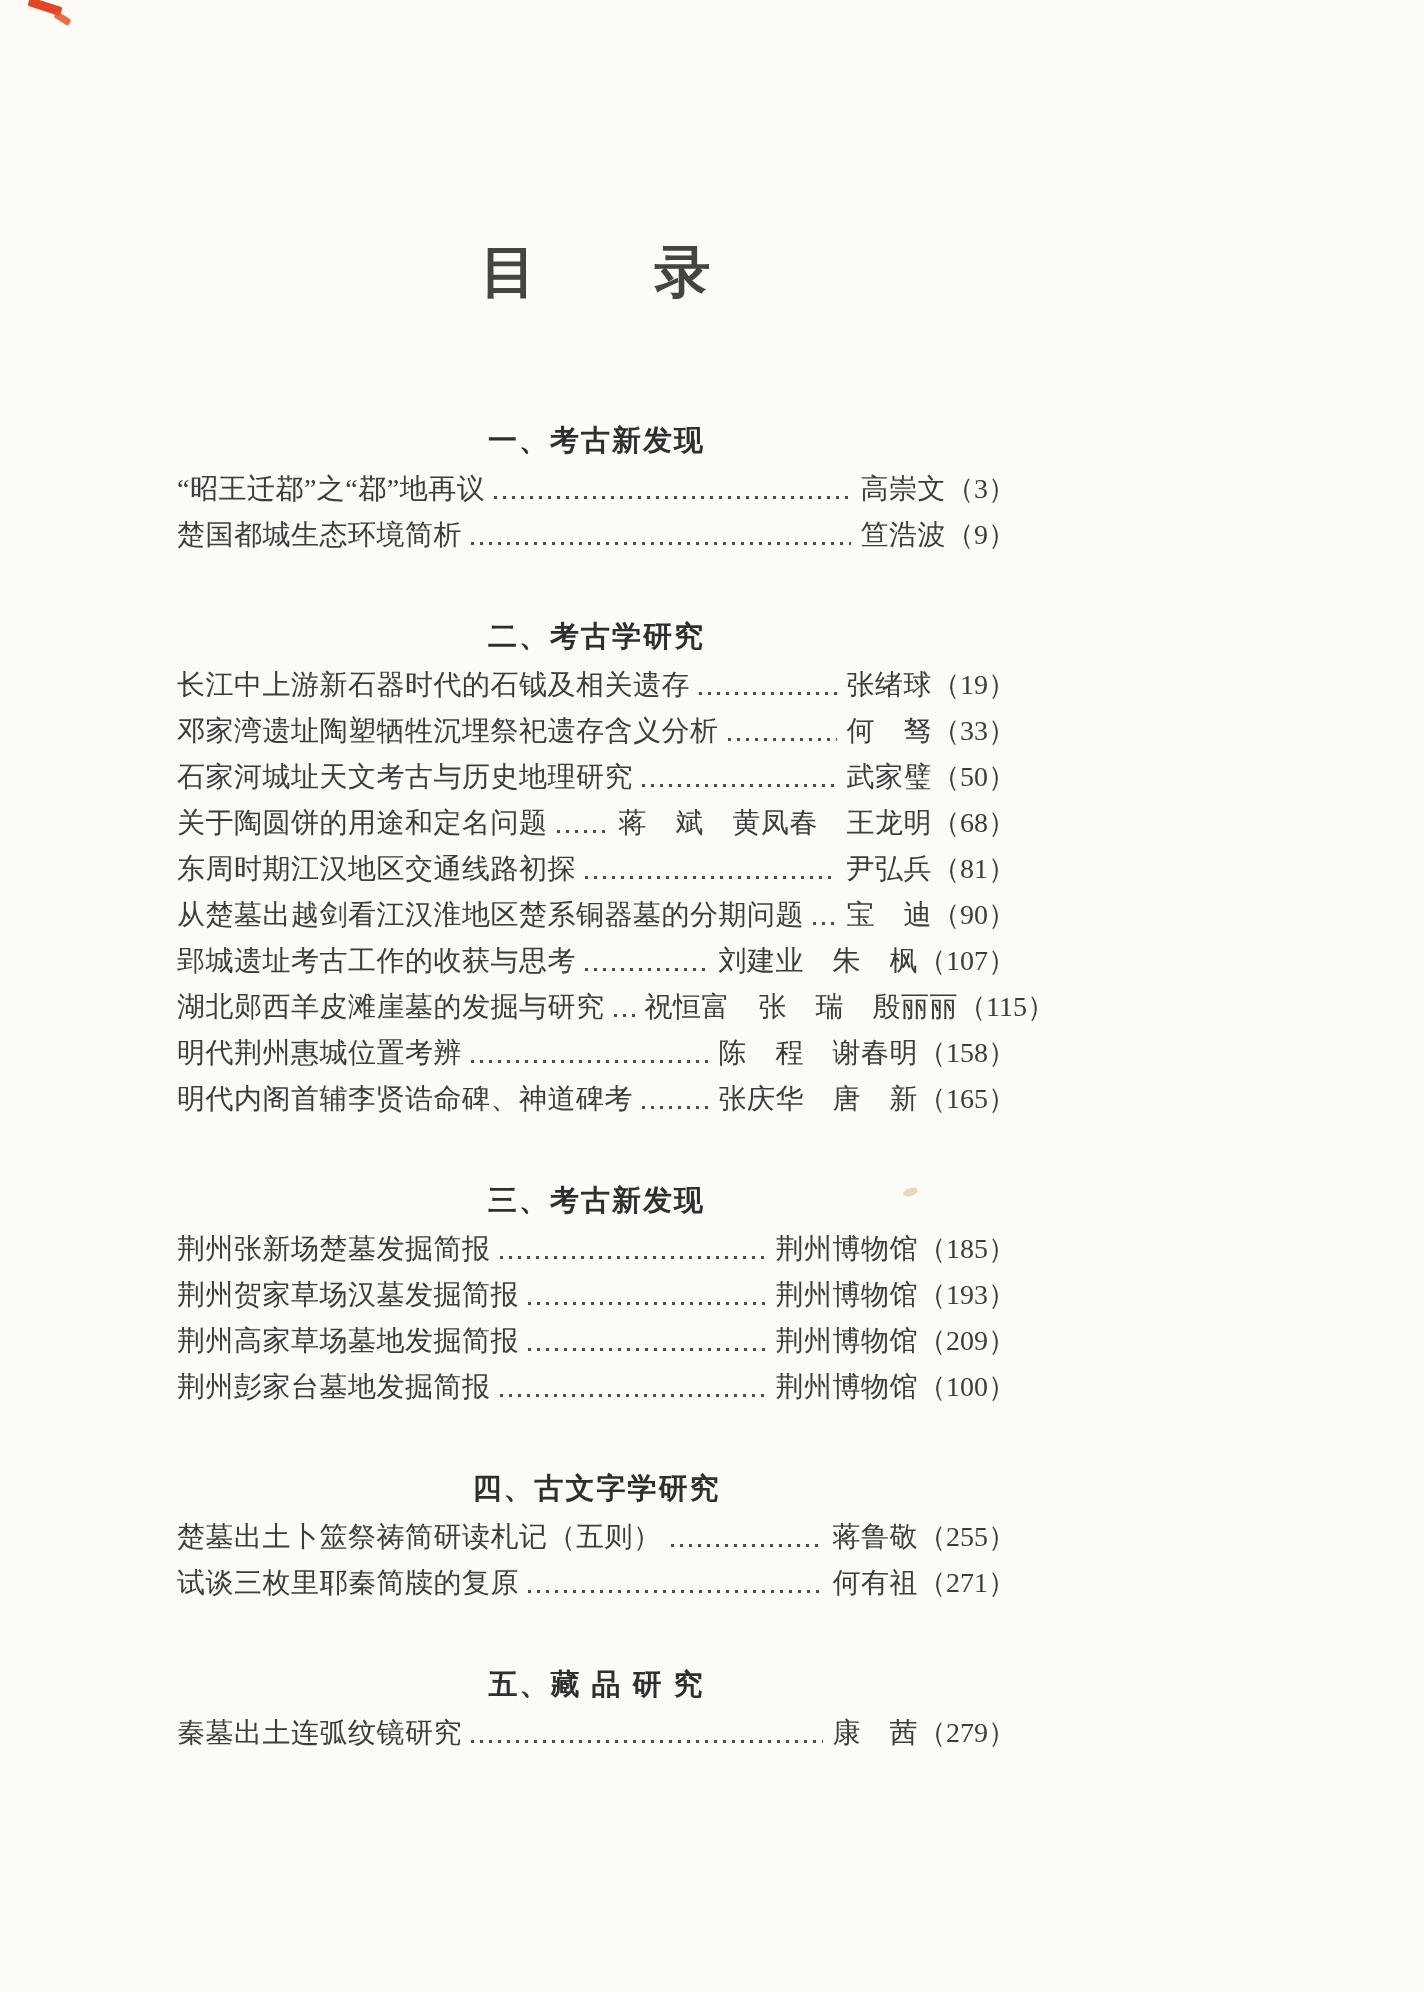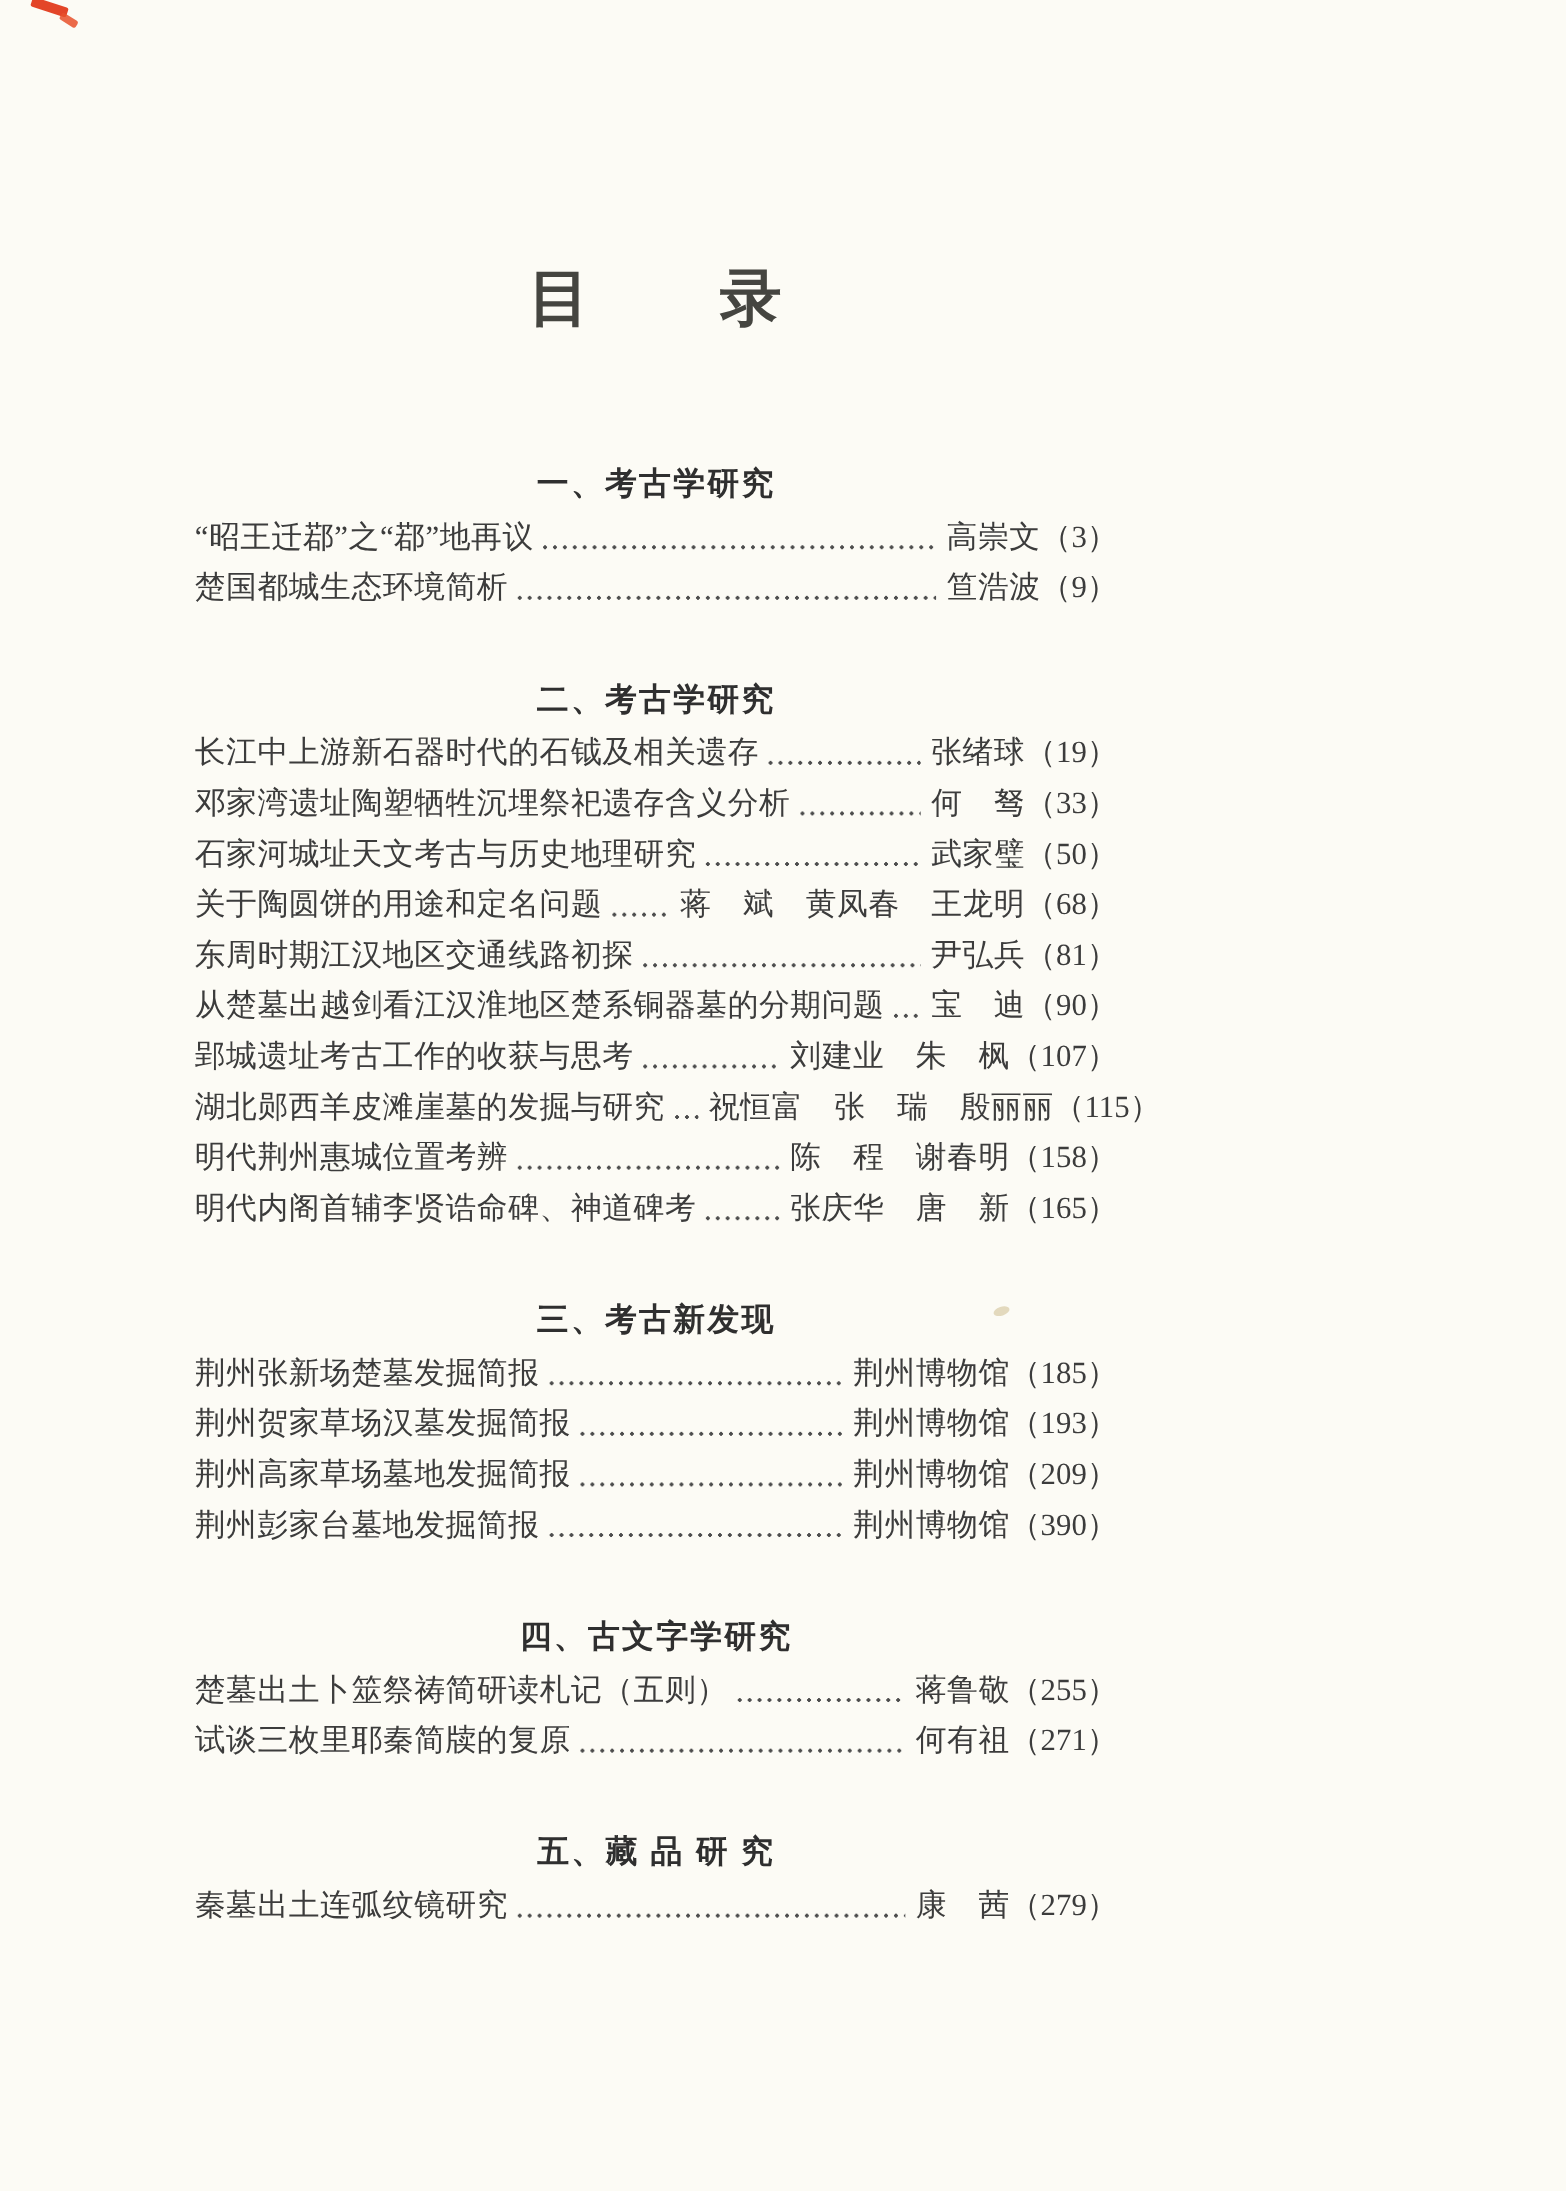--- a/index.html
+++ b/index.html
@@ -75,21 +75,21 @@
 
 <main class="page">
   <span class="artifact-red-1"></span>
   <span class="artifact-red-2"></span>
   <span class="artifact-smudge"></span>
 
   <h1 class="page-title">目　　录</h1>
 
   <div id="sections">
   <section>
-    <h2 class="section-heading">一、考古学研究</h2>
+    <h2 class="section-heading">一、考古新发现</h2>
     <ul class="entries">
   <li class="entry">
     <span class="entry-title">“昭王迁鄀”之“鄀”地再议</span>
     <span class="leader"></span>
     <span class="entry-authors">高崇文</span>
     <span class="entry-page">（3）</span>
   </li>
 
   <li class="entry">
     <span class="entry-title">楚国都城生态环境简析</span>
@@ -196,21 +196,21 @@
     <span class="entry-title">荆州高家草场墓地发掘简报</span>
     <span class="leader"></span>
     <span class="entry-authors">荆州博物馆</span>
     <span class="entry-page">（209）</span>
   </li>
 
   <li class="entry">
     <span class="entry-title">荆州彭家台墓地发掘简报</span>
     <span class="leader"></span>
     <span class="entry-authors">荆州博物馆</span>
-    <span class="entry-page">（390）</span>
+    <span class="entry-page">（100）</span>
   </li>
 </ul>
   </section>
 
   <section>
     <h2 class="section-heading">四、古文字学研究</h2>
     <ul class="entries">
   <li class="entry">
     <span class="entry-title">楚墓出土卜筮祭祷简研读札记（五则）</span>
     <span class="leader"></span>

